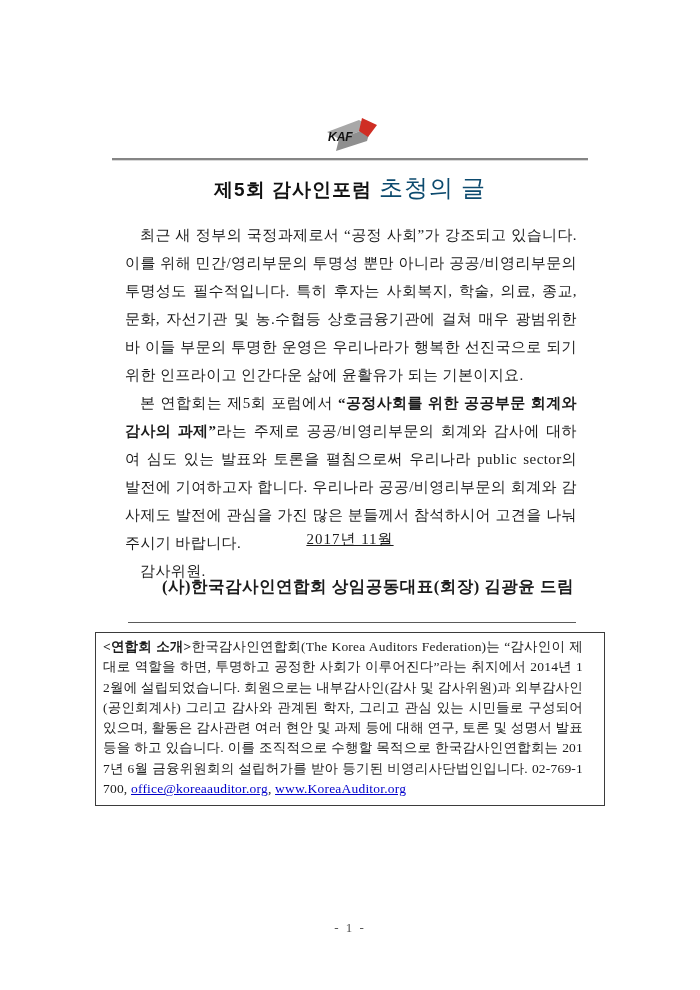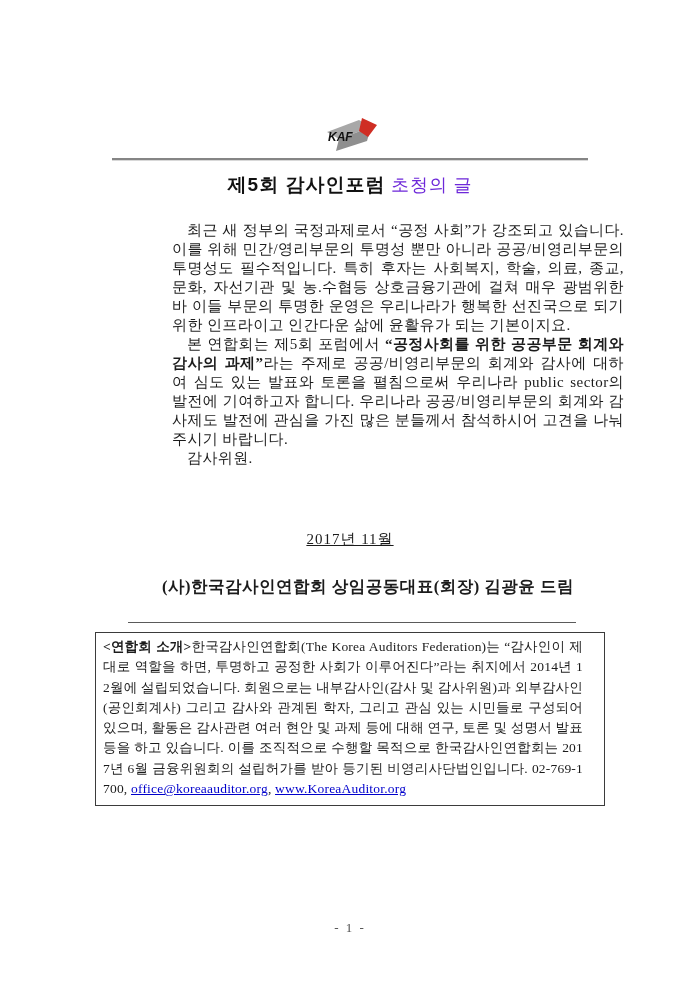--- a/index.html
+++ b/index.html
@@ -35,30 +35,29 @@
     position:absolute; top:172px; left:0; right:0;
     text-align:center;
     letter-spacing:1px;
   }
   .doc-title .title-main {
     font-family:"Liberation Sans", sans-serif;
     font-size:19px; font-weight:bold; color:#111111;margin-top:33px;
   }
   .doc-title .title-sub {
     font-family:"Liberation Serif", serif;
-    font-size:18px; color:#6d28d9;text-align:right;
+    font-size:24px; color:#0c4a6e;text-align:right;
   }
   
   .letter-body {
     position:absolute; top:221px; left:125px; width:452px;
-    font-size:15px; line-height:19px;
+    font-size:15px; line-height:28px;
     text-align:justify;
     word-break:break-all;
     letter-spacing:0.4px;
-    margin-left:47px;
   }
   .letter-body p { text-indent:15px; }
   .bold-topic { font-weight:bold; }
   .date-line {
     position:absolute; top:530px; left:0; right:0;
     text-align:center; font-size:15px; letter-spacing:1px;text-decoration:underline;
   }
   .signature-line {
     position:absolute; top:576px; left:0; right:0;
     text-align:center; font-size:16.5px; font-weight:bold;

